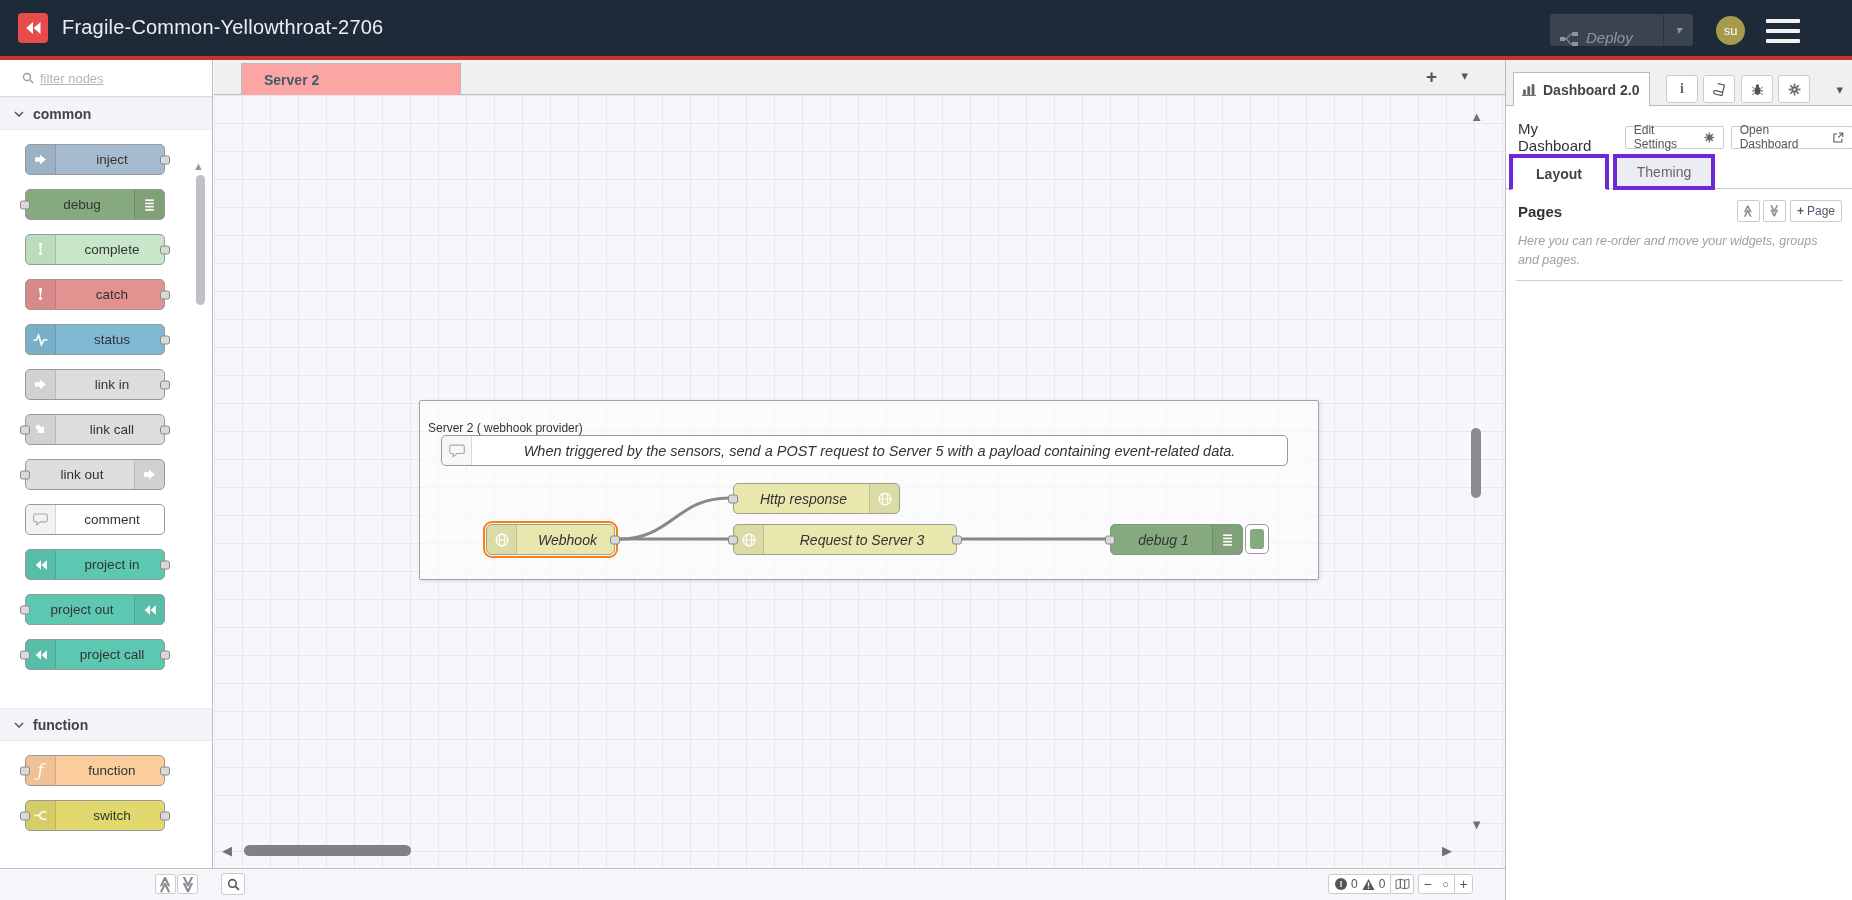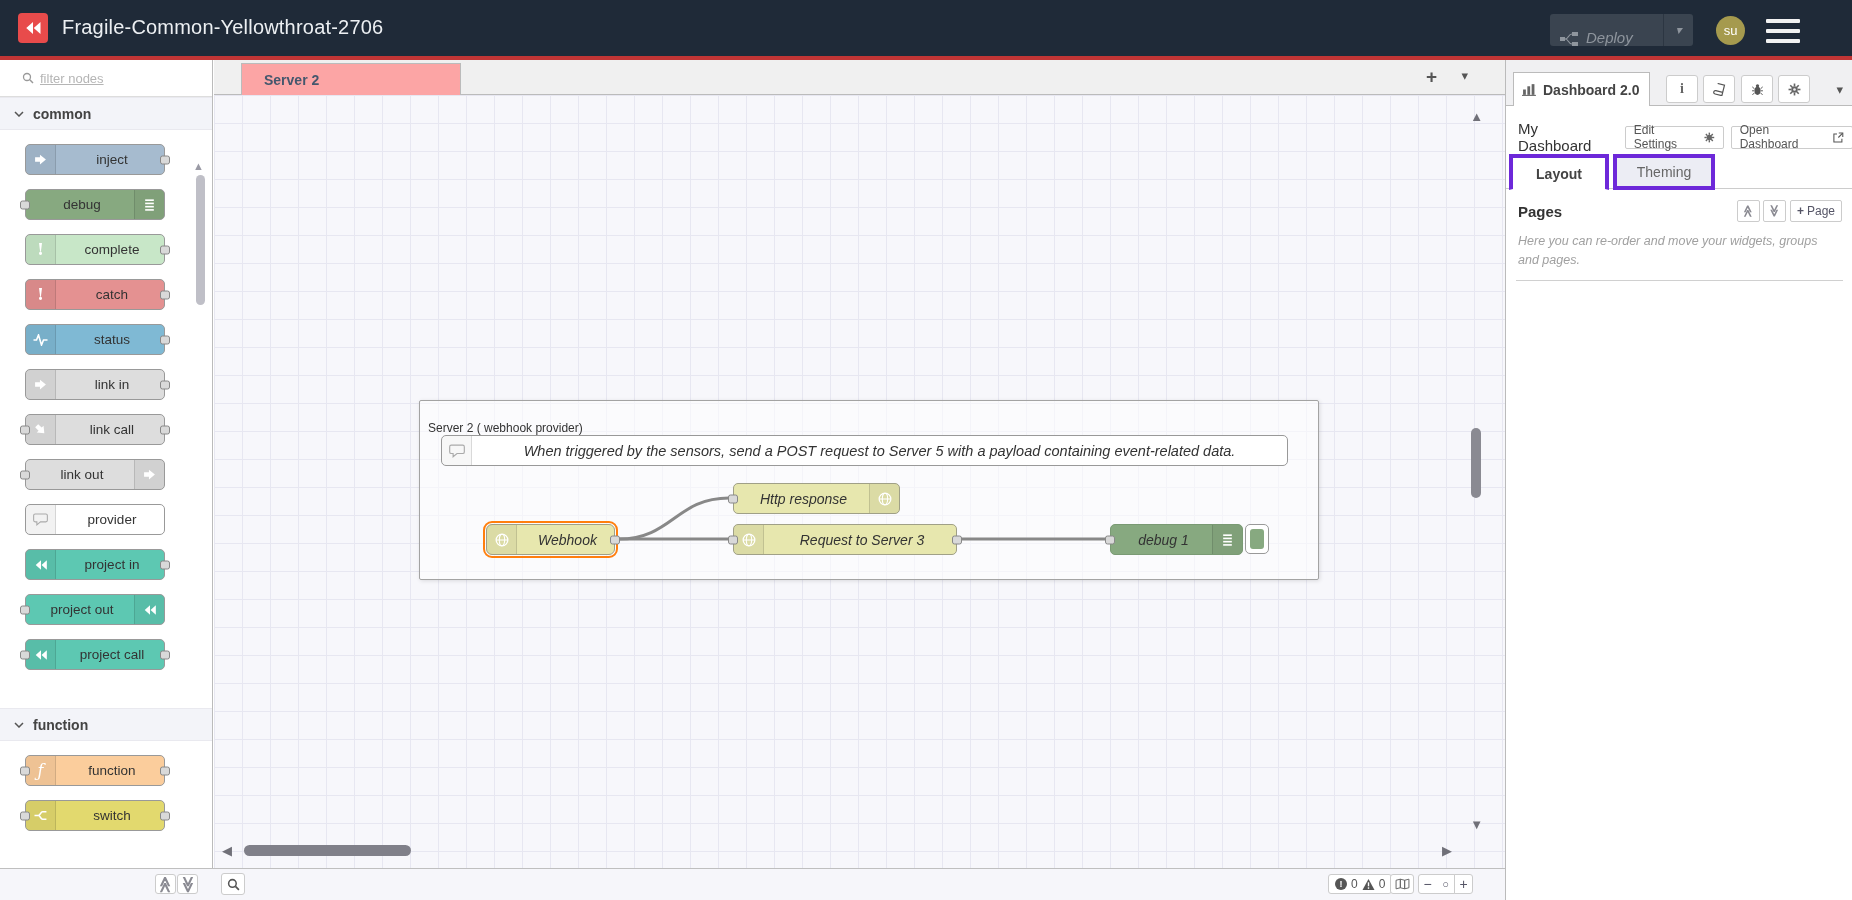--- a/index.html
+++ b/index.html
@@ -274,21 +274,21 @@
         <span class="nlabel">link out</span>
         <span class="port pl"></span>
       </div>
 
       <div class="pnode pad-l" style="background:#fff">
         <span class="nicon ileft">
           <svg width="15" height="13" viewBox="0 0 14 12">
               <path d="M2 .8h10a1.4 1.4 0 0 1 1.4 1.4v4.6A1.4 1.4 0 0 1 12 8.2H7L3.6 11V8.2H2A1.4 1.4 0 0 1 .6 6.8V2.2A1.4 1.4 0 0 1 2 .8z" fill="none" stroke="#aaa" stroke-width="1"></path>
             </svg>
           </span>
-        <span class="nlabel">provider</span>
+        <span class="nlabel">comment</span>
       </div>
 
       <div class="pnode pad-l" style="background:#5dc8b2">
         <span class="nicon ileft">
           <svg width="14" height="14" viewBox="0 0 12 12">
               <path d="M11 2 6.5 6 11 10zM6 2 1.5 6 6 10z" fill="#fff"></path>
             </svg>
           </span>
         <span class="nlabel">project in</span>
         <span class="port pr"></span>

